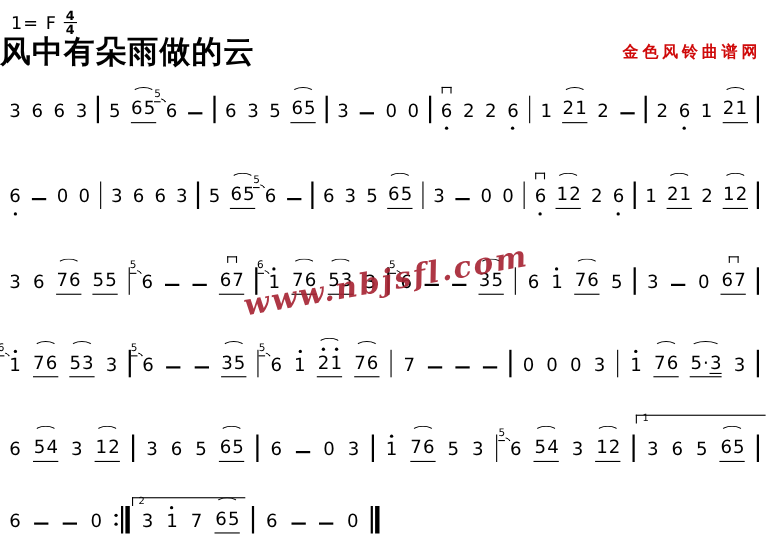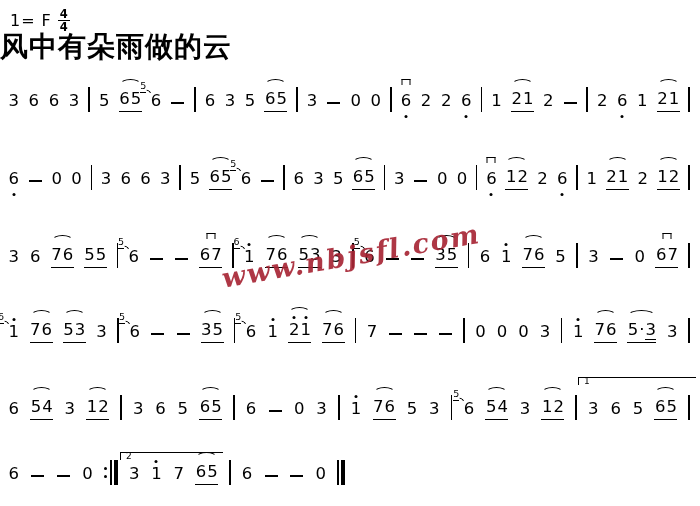--- a/index.html
+++ b/index.html
@@ -73,20 +73,21 @@
     <span class="kl">F</span>
     <span class="frac">
       <span class="num">4</span>
       <span class="den">4</span>
     </span>
   </div>
 
 
   <div id="title">风中有朵雨做的云</div>
 
+  <div id="site">金色风铃曲谱网</div>
 
   <div id="watermark">www.nbjsfl.com</div>
 
   <div id="score">
       <div class="row r0">
         <span class="tok">
           <span class="ch">3</span>
         </span>
         <span class="tok">
           <span class="ch">6</span>

